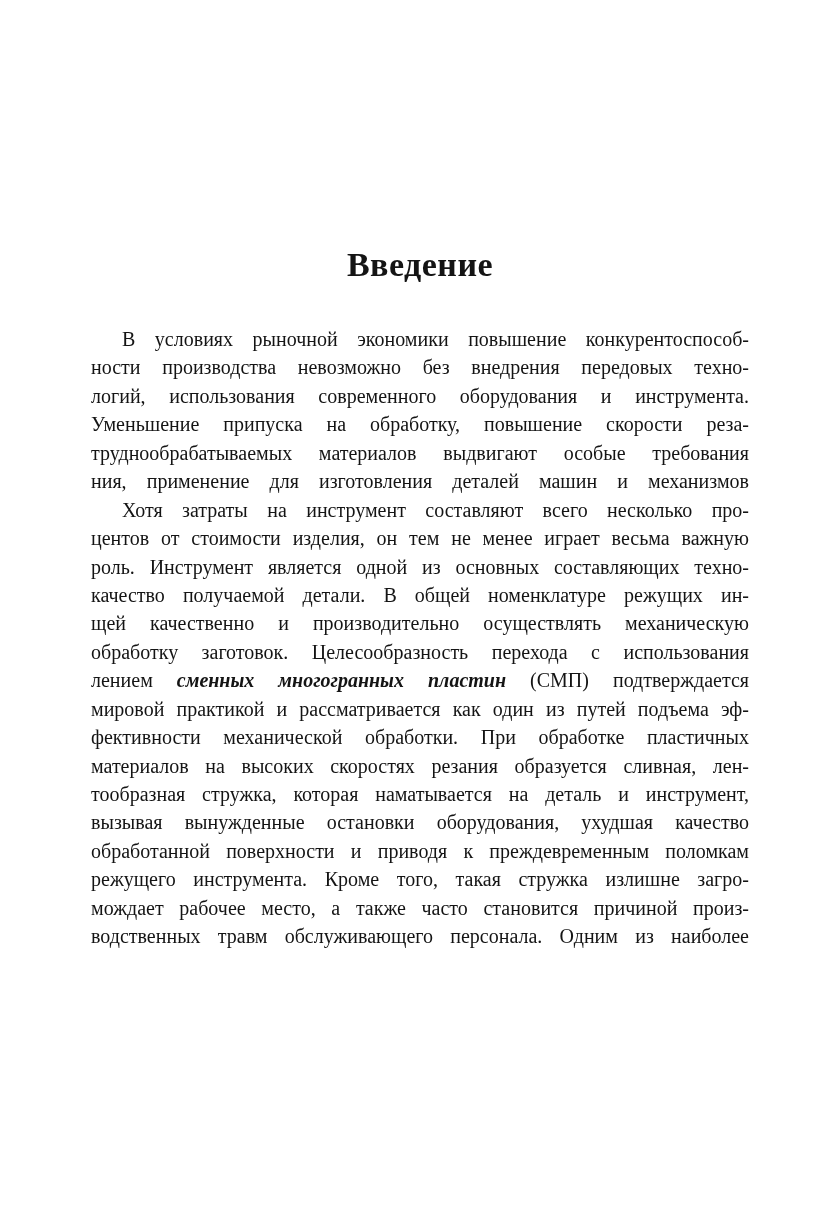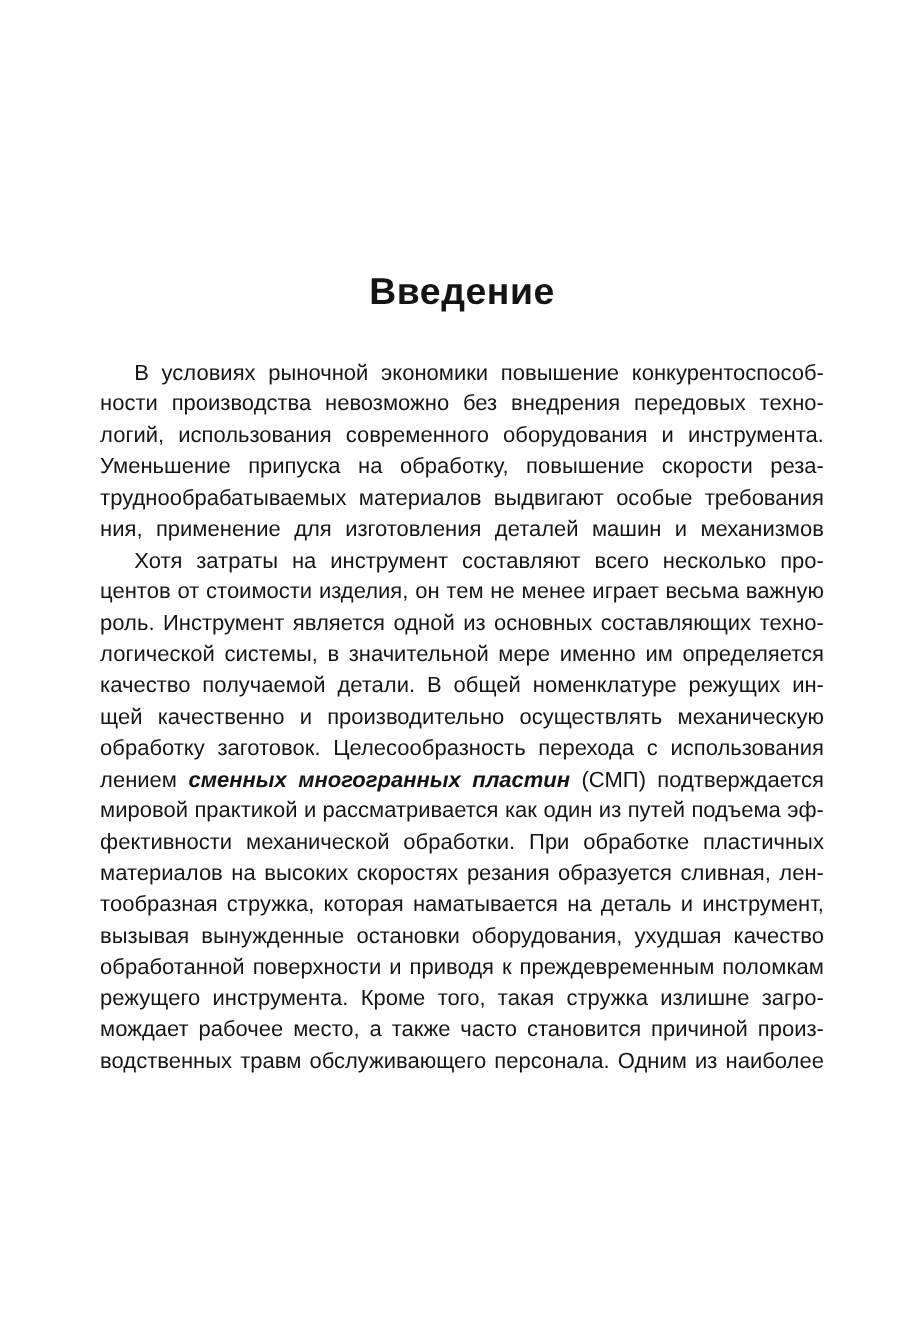--- a/index.html
+++ b/index.html
@@ -6,21 +6,21 @@
     margin: 0;
     padding: 0;
     background: #ffffff;
   }
   .page {
     position: relative;
     width: 824px;
     height: 1211px;
     background: #ffffff;
     overflow: hidden;
-    font-family: Liberation Sans, sans-serif;
+    font-family: Liberation Serif, serif;
     color: #141414;
   }
   .title {
     position: absolute;
     top: 247px;
     left: 91px;
     width: 658px;
     text-align: center;
     font-size: 34px;
     font-weight: bold;
@@ -69,21 +69,20 @@
         <div class="line"><span>ности производства невозможно без внедрения передовых техно-</span></div>
         <div class="line"><span>логий, использования современного оборудования и инструмента.</span></div>
         <div class="line"><span>Уменьшение припуска на обработку, повышение скорости реза-</span></div>
         <div class="line"><span>труднообрабатываемых материалов выдвигают особые требования</span></div>
         <div class="line"><span>ния, применение для изготовления деталей машин и механизмов</span></div>
       </div>
       <div class="paragraph">
         <div class="line indent"><span>Хотя затраты на инструмент составляют всего несколько про-</span></div>
         <div class="line"><span>центов от стоимости изделия, он тем не менее играет весьма важную</span></div>
         <div class="line"><span>роль. Инструмент является одной из основных составляющих техно-</span></div>
-        <div class="line"><span>логической системы, в значительной мере именно им определяется</span></div>
         <div class="line"><span>качество получаемой детали. В общей номенклатуре режущих ин-</span></div>
         <div class="line"><span>щей качественно и производительно осуществлять механическую</span></div>
         <div class="line"><span>обработку заготовок. Целесообразность перехода с использования</span></div>
         <div class="line"><span>лением </span><span class="emphasis">сменных многогранных пластин</span><span> (СМП) подтверждается</span></div>
         <div class="line"><span>мировой практикой и рассматривается как один из путей подъема эф-</span></div>
         <div class="line"><span>фективности механической обработки. При обработке пластичных</span></div>
         <div class="line"><span>материалов на высоких скоростях резания образуется сливная, лен-</span></div>
         <div class="line"><span>тообразная стружка, которая наматывается на деталь и инструмент,</span></div>
         <div class="line"><span>вызывая вынужденные остановки оборудования, ухудшая качество</span></div>
         <div class="line"><span>обработанной поверхности и приводя к преждевременным поломкам</span></div>

